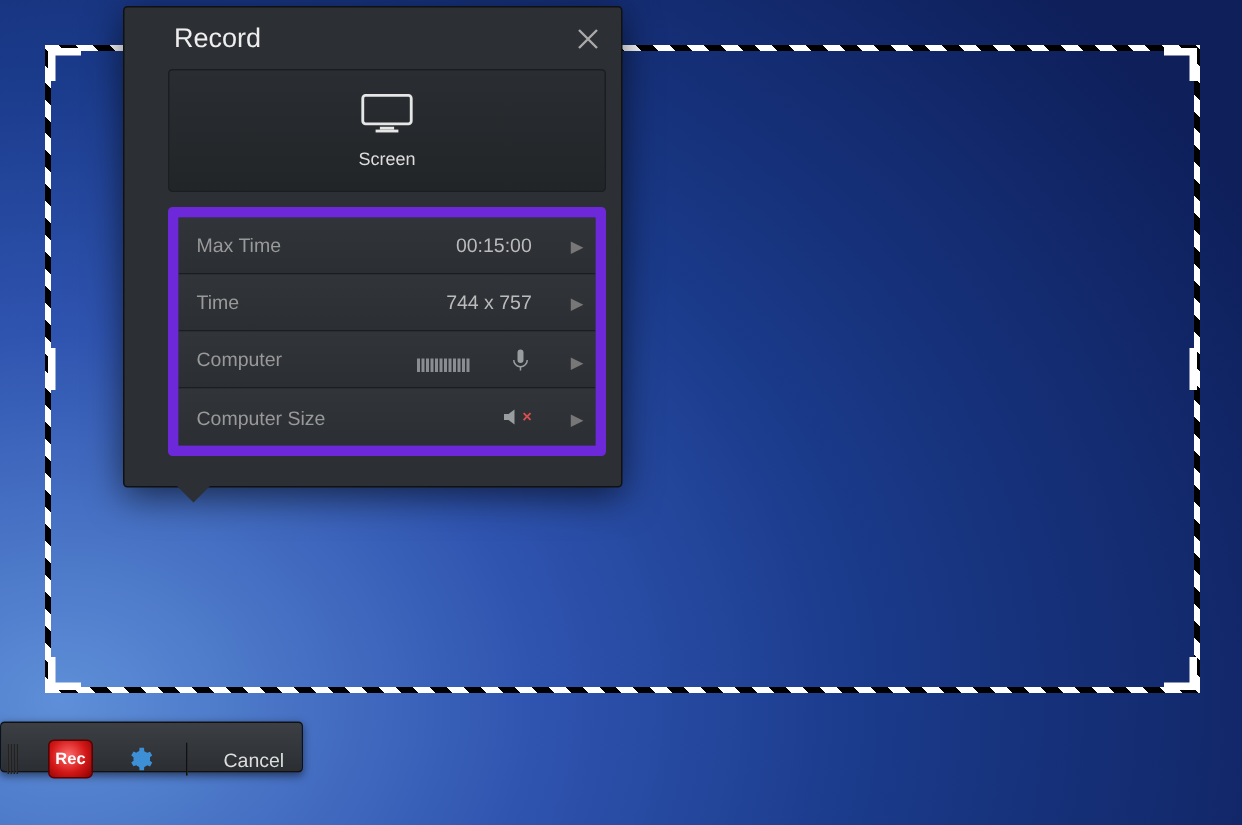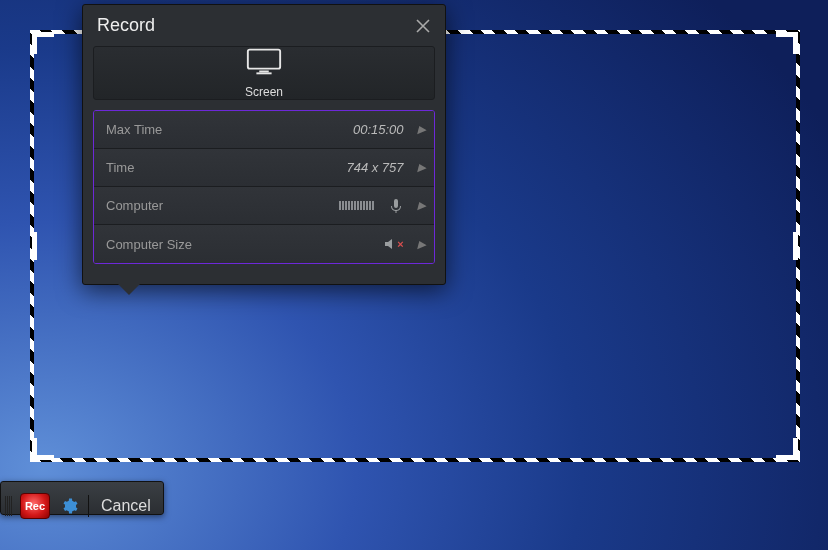--- a/index.html
+++ b/index.html
@@ -42,93 +42,94 @@
   .toolbar {
     position: absolute;
     left: 0; bottom: 35px;
     height: 34px;
     background: linear-gradient(#3b3f44, #2b2e32);
     border: 1px solid #111;
     border-radius: 3px;
     display: flex;
     align-items: center;
     padding: 16px 6px 0 4px;
-    gap: 6px;
+    gap: 18px;
     box-shadow: 0 2px 6px rgba(0,0,0,.5);
   }
   .grip { display: flex; gap: 1px; margin-right: 2px; }
   .grip span { width: 1px; height: 20px; background: #555; border-right: 1px solid #222; }
   .rec-btn {
     width: 30px; height: 26px;
     border-radius: 4px;
     background: radial-gradient(circle at 45% 40%, #ff6a6a 0%, #d31818 55%, #8a0000 100%);
     color: #fff; font-size: 11px; font-weight: bold;
     display: flex; align-items: center; justify-content: center;
     border: 1px solid #5a0000;
     cursor: pointer;
   }
   .gear-btn { width: 26px; height: 26px; display: flex; align-items: center; justify-content: center; cursor: pointer; }
   .gear-btn svg { width: 18px; height: 18px; }
   .sep { width: 1px; height: 22px; background: #555; border-right: 1px solid #111; }
-  .cancel { color: #ddd; font-size: 16px; padding: 0 6px; cursor: pointer; }
+  .cancel { color: #ddd; font-size: 13px; padding: 0 6px; cursor: pointer; }
 
   
   .panel {
     position: absolute;
     left: 82px; top: 4px;
-    width: 364px;
+    width: 333px;
     background: #2c2f33;
     border: 1px solid #111;
     border-radius: 3px;
     box-shadow: 0 6px 24px rgba(0,0,0,.6);
     color: #bbb;
     font-size: 13px;
+    padding-left: 19px;
   }
   .panel::after {
     content: "";
     position: absolute;
     left: 35px; bottom: -11px;
     border-left: 11px solid transparent;
     border-right: 11px solid transparent;
     border-top: 11px solid #2c2f33;
   }
   .panel-header {
     display: flex; justify-content: space-between; align-items: center;
     padding: 10px 14px;
   }
   .panel-title { color: #eee; font-size: 18px; font-weight: 300; }
   .close-x { width: 16px; height: 16px; cursor: pointer; color: #aaa; }
   .panel-body { padding: 0 10px 10px; }
 
-  .source-row { display: flex; gap: 6px; margin-bottom: 10px; flex-direction: column; }
+  .source-row { display: flex; gap: 6px; margin-bottom: 10px; }
   .source-btn {
     flex: 1; height: 82px;
     background: linear-gradient(#32363b, #2b2e33);
     border: 1px solid #1b1d20;
     border-radius: 3px;
     display: flex; flex-direction: column; align-items: center; justify-content: center;
     gap: 10px;
     cursor: pointer;
   }
   .source-btn.active { background: linear-gradient(#2a2d31, #222528); }
   .source-btn .lbl { font-size: 12px; color: #999; }
   .source-btn.active .lbl { color: #ddd; }
   .source-btn svg { width: 38px; height: 28px; }
 
-  .settings { border: 1px solid #6d28d9; border-radius: 3px; overflow: hidden; margin-bottom: 10px; }
+  .settings { border: 7px solid #6d28d9; border-radius: 3px; overflow: hidden; margin-bottom: 10px; }
   .row {
     display: flex; align-items: center; justify-content: space-between;
     padding: 0 8px 0 12px; height: 38px;
     background: linear-gradient(#313439, #2b2e33);
     border-bottom: 1px solid #1b1d20;
     cursor: pointer;
   }
   .row:last-child { border-bottom: none; }
   .row .label { color: #999; }
-  .row .value { color: #bbb; display: flex; align-items: center; gap: 14px; font-style: italic; }
+  .row .value { color: #bbb; display: flex; align-items: flex-end; gap: 26px; }
   .chev { color: #777; font-size: 11px; }
   .meter { display: flex; gap: 1px; align-items: center; }
   .meter span { width: 2px; height: 9px; background: #8a8d91; }
   .mic-icon, .spk-icon { display: flex; align-items: center; }
   .mic-icon svg, .spk-icon svg { width: 16px; height: 16px; }
   .muted-x { color: #d94f4f; font-size: 11px; font-weight: bold; margin-left: -2px; }
 
   .prefs-btn {
     width: 100%; height: 36px;
     background: linear-gradient(#32363b, #2b2e33);

